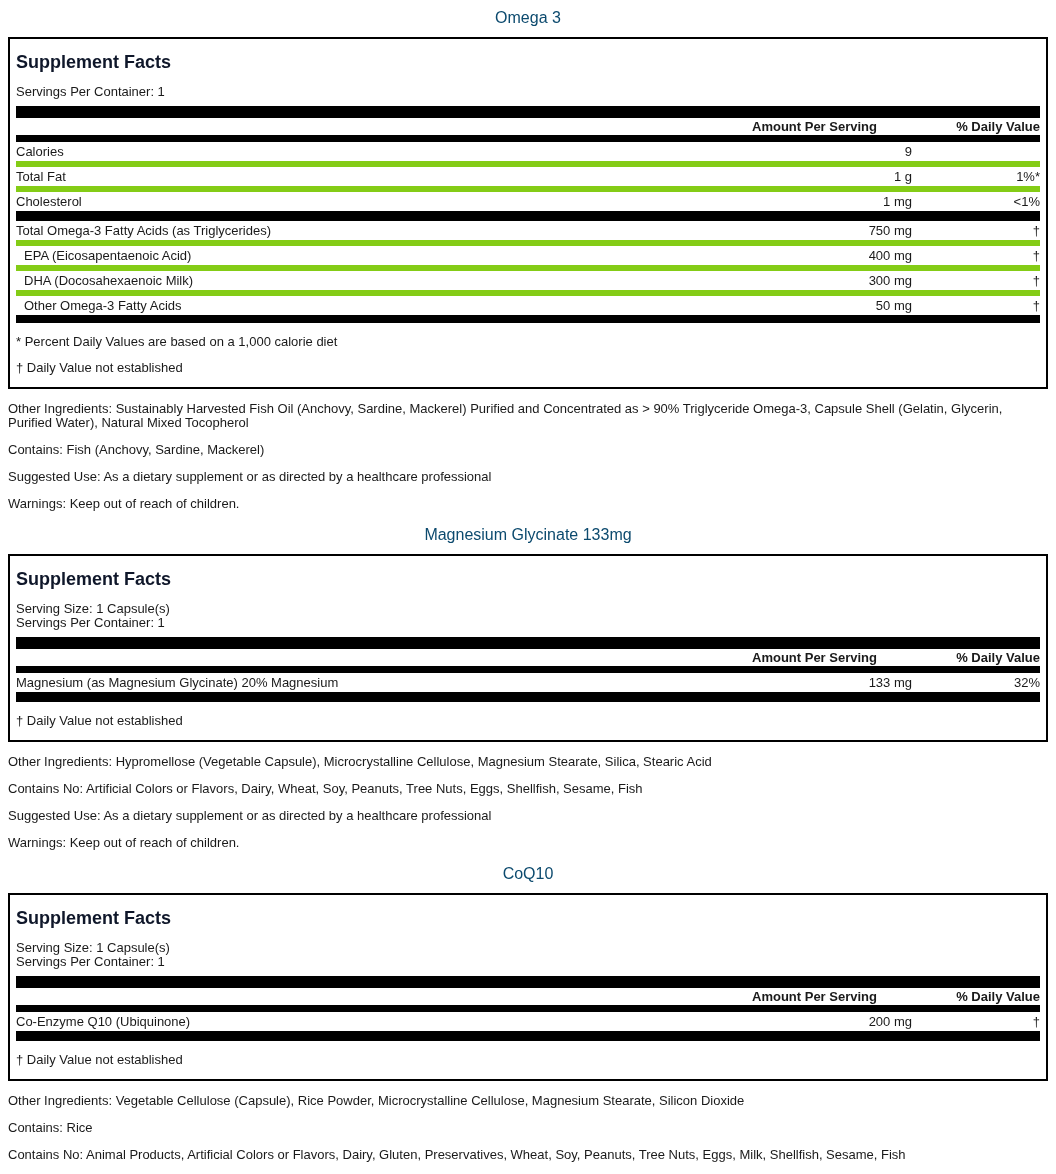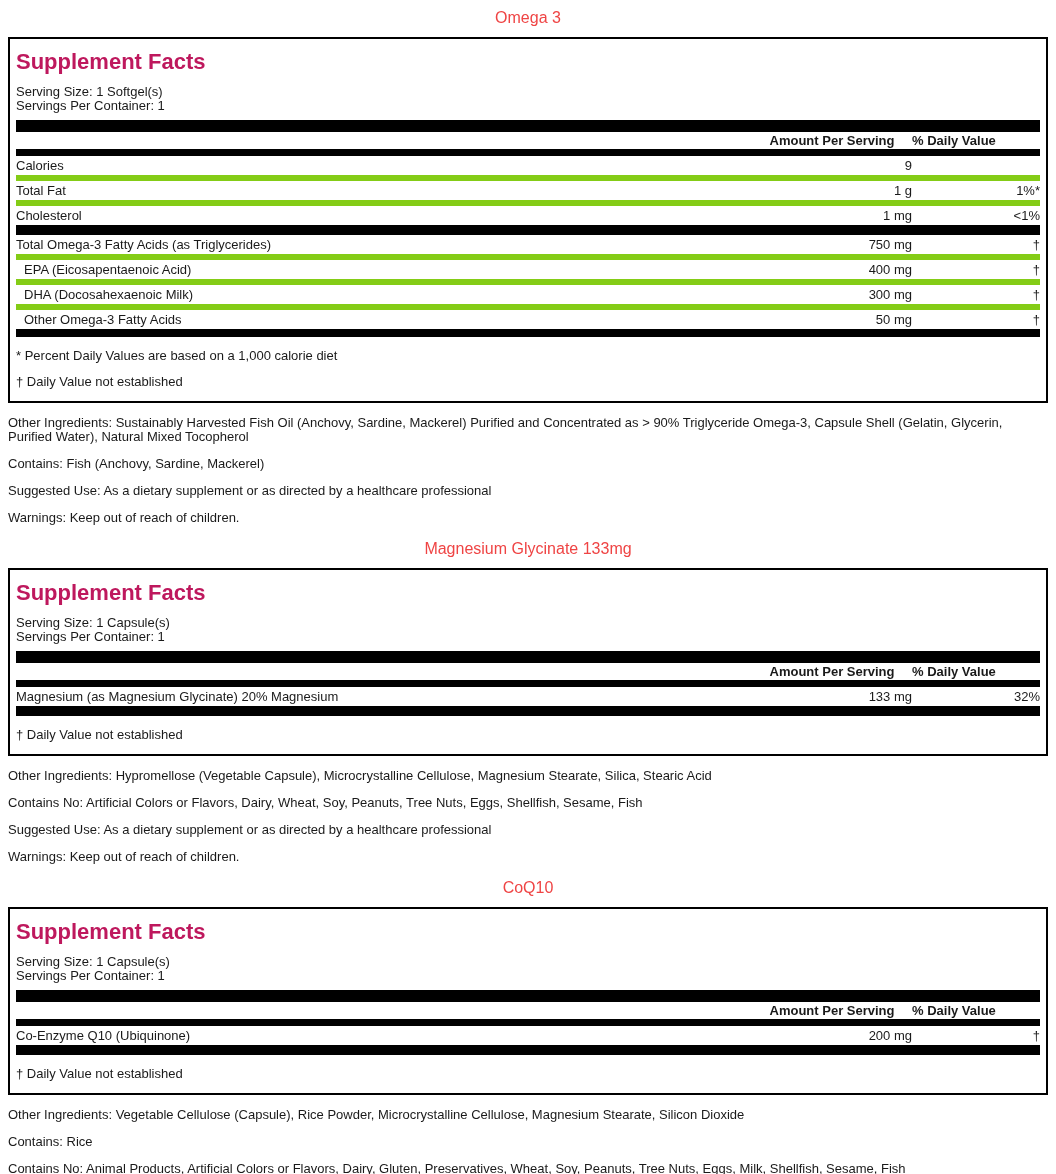--- a/index.html
+++ b/index.html
@@ -9,52 +9,52 @@
     font-family: "Liberation Sans", "DejaVu Sans", sans-serif;
     font-size: 13px;
     padding: 8px;
     box-sizing: border-box;
   }
   .section-title {
     text-align: center;
     font-size: 16px;
     line-height: 19px;
     margin: 14px 0 10px;
-    color: #ef4444;
+    color: #0c4a6e;
   }
   .section:first-child .section-title { margin-top: 0; }
   .panel {
     border: 2px solid #000;
     padding: 6px 6px 12px 6px;
   }
   .sf-heading {
-    font-size: 22px;
+    font-size: 18px;
     font-weight: bold;
     line-height: 30px;
     margin: 2px 0 8px 0;
-    color: #be185d;
+    color: #0f172a;
   }
   .serving-line {
     font-size: 13px;
     line-height: 14px;
   }
   .bar { background: #000; }
   .bar-a { height: 12px; margin-top: 7px; }
   .bar-b { height: 7px; }
   .bar-c { height: 10px; }
   .bar-d { height: 8px; }
   .header-row {
     display: flex;
     font-weight: bold;
     padding: 1px 0;
     align-items: baseline;
   }
   .header-row .spacer { flex: 1; }
-  .col-amount { width: 160px; text-align: center; }
-  .col-dv { width: 128px; text-align: left; }
+  .col-amount { width: 160px; text-align: left; }
+  .col-dv { width: 128px; text-align: right; }
   .nrow {
     display: flex;
     padding: 2px 0;
     align-items: flex-start;
   }
   .group .nrow + .nrow { border-top: 6px solid #84cc16; }
   .nname { flex: 1; }
   .nname.indent { padding-left: 8px; }
   .namount { width: 160px; text-align: right; }
   .ndv { width: 128px; text-align: right; }
@@ -70,21 +70,20 @@
 </head>
 <body>
 
 <div>
 
   <div class="section">
     <div class="section-title">Omega 3</div>
 
     <div class="panel">
       <div class="sf-heading">Supplement Facts</div>
-      <div class="serving-line">Serving Size: 1 Softgel(s)</div>
       <div class="serving-line">Servings Per Container: 1</div>
 
       <div class="bar bar-a"></div>
 
       <div class="header-row">
         <div class="spacer"></div>
         <div class="col-amount">Amount Per Serving</div>
         <div class="col-dv">% Daily Value</div>
       </div>
 

